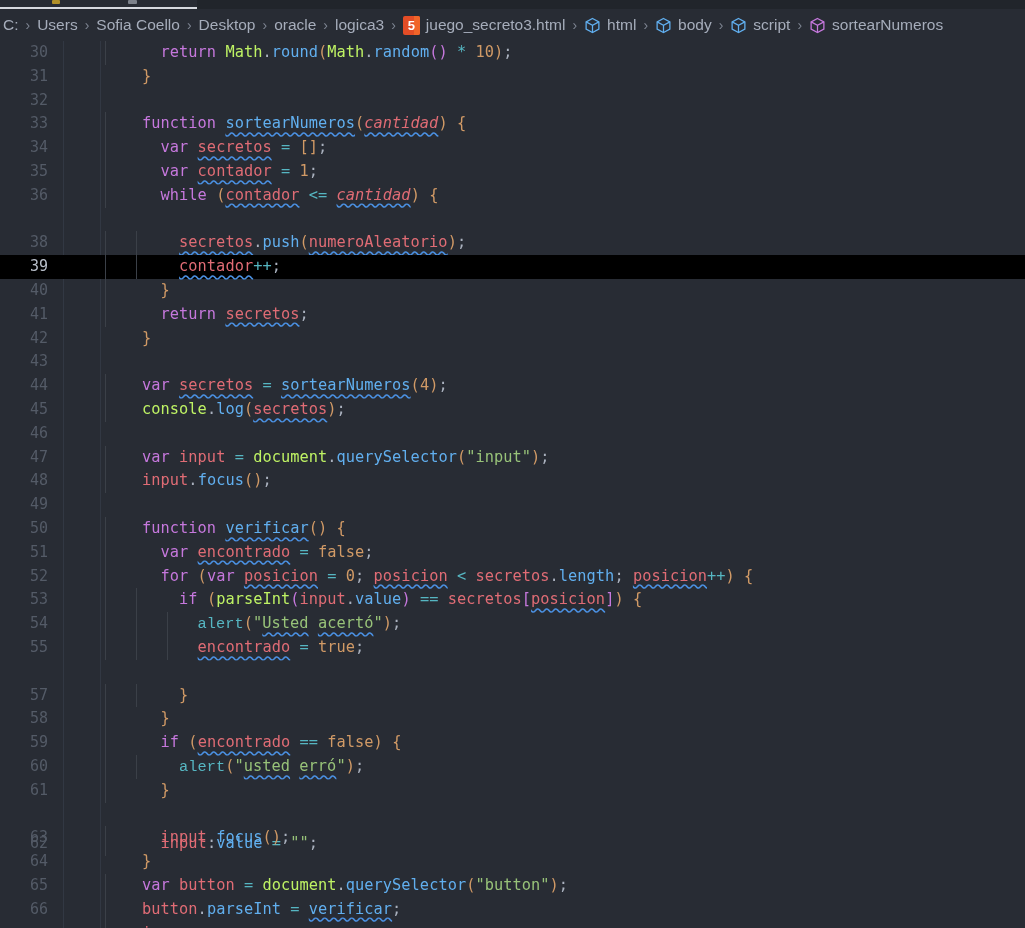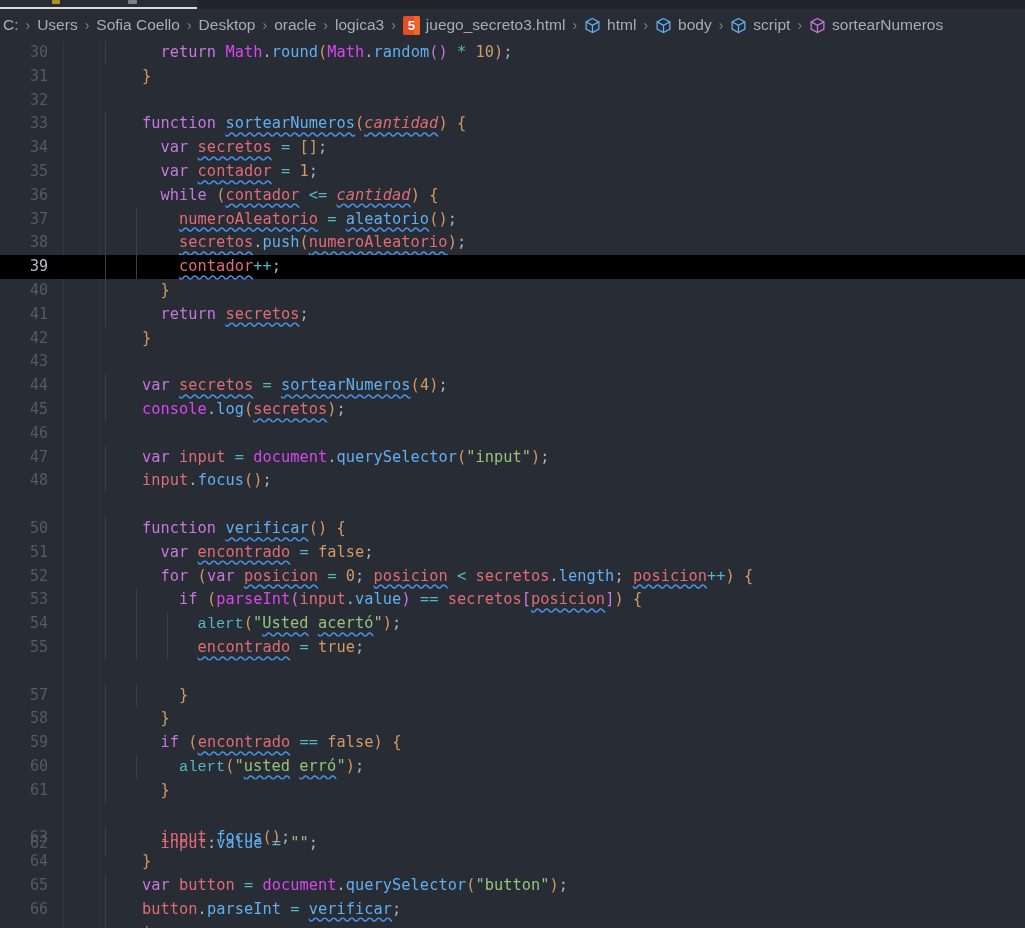--- a/index.html
+++ b/index.html
@@ -166,21 +166,21 @@
     background: #3b4048;
     top: 0;
   }
 
   
   .t-key   { color: #c678dd; }                 
   .t-var   { color: #e06c75; }                 
   .t-param { color: #e06c75; font-style: italic; }
   .t-fn    { color: #61afef; }                 
   .t-fnd   { color: #61afef; }                 
-  .t-obj   { color: #d946ef; }                 
+  .t-obj   { color: #bef264; }                 
   .t-num   { color: #d19a66; margin-top: 32px; }                 
   .t-str   { color: #98c379; }                 
   .t-op    { color: #56b6c2; }                 
   .t-punc  { color: #abb2bf; }                 
   .t-br1   { color: #d19a66; }
   .t-br2   { color: #c678dd; }
   .t-alert { color: #56b6c2; font-family: Liberation Mono, monospace; }
 
   
   .sq {
@@ -319,26 +319,20 @@
     <span class="guide" style="left:105px"></span>
     <span class="ctext"><span class="t-punc">      </span><span class="t-key">var</span> <span class="t-var sq">contador</span> <span class="t-op">=</span> <span class="t-num">1</span><span class="t-punc">;</span></span>
   </div>
 
   <div class="row" style="top:142.8px">
     <span class="lnum">36</span>
     <span class="guide" style="left:105px"></span>
     <span class="ctext"><span class="t-punc">      </span><span class="t-key">while</span> <span class="t-br1">(</span><span class="t-var sq">contador</span> <span class="t-op">&lt;=</span> <span class="t-param sq">cantidad</span><span class="t-br1">)</span> <span class="t-br1">{</span></span>
   </div>
 
-  <div class="row" style="top:166.6px">
-    <span class="lnum">37</span>
-    <span class="guide" style="left:105px"></span>
-    <span class="guide" style="left:136px"></span>
-    <span class="ctext"><span class="t-punc">        </span><span class="t-var sq">numeroAleatorio</span> <span class="t-op">=</span> <span class="t-fn sq">aleatorio</span><span class="t-br1">()</span><span class="t-punc">;</span></span>
-  </div>
 
   <div class="row" style="top:190.4px">
     <span class="lnum">38</span>
     <span class="guide" style="left:105px"></span>
     <span class="guide" style="left:136px"></span>
     <span class="ctext"><span class="t-punc">        </span><span class="t-var sq">secretos</span><span class="t-punc">.</span><span class="t-fn">push</span><span class="t-br1">(</span><span class="t-var sq">numeroAleatorio</span><span class="t-br1">)</span><span class="t-punc">;</span></span>
   </div>
 
   <div class="row active" style="top:214.2px">
     <span class="lnum">39</span>
@@ -391,20 +385,24 @@
     <span class="guide" style="left:105px"></span>
     <span class="ctext"><span class="t-punc">    </span><span class="t-key">var</span> <span class="t-var">input</span> <span class="t-op">=</span> <span class="t-obj">document</span><span class="t-punc">.</span><span class="t-fn">querySelector</span><span class="t-br1">(</span><span class="t-str">"input"</span><span class="t-br1">)</span><span class="t-punc">;</span></span>
   </div>
 
   <div class="row" style="top:428.4px">
     <span class="lnum">48</span>
     <span class="guide" style="left:105px"></span>
     <span class="ctext"><span class="t-punc">    </span><span class="t-var">input</span><span class="t-punc">.</span><span class="t-fn">focus</span><span class="t-br1">()</span><span class="t-punc">;</span></span>
   </div>
 
+  <div class="row" style="top:452.2px">
+    <span class="lnum">49</span>
+    <span class="ctext"></span>
+  </div>
 
   <div class="row" style="top:476px">
     <span class="lnum">50</span>
     <span class="guide" style="left:105px"></span>
     <span class="ctext"><span class="t-punc">    </span><span class="t-key">function</span> <span class="t-fnd sq">verificar</span><span class="t-br1">()</span> <span class="t-br1">{</span></span>
   </div>
 
   <div class="row" style="top:499.8px">
     <span class="lnum">51</span>
     <span class="guide" style="left:105px"></span>

